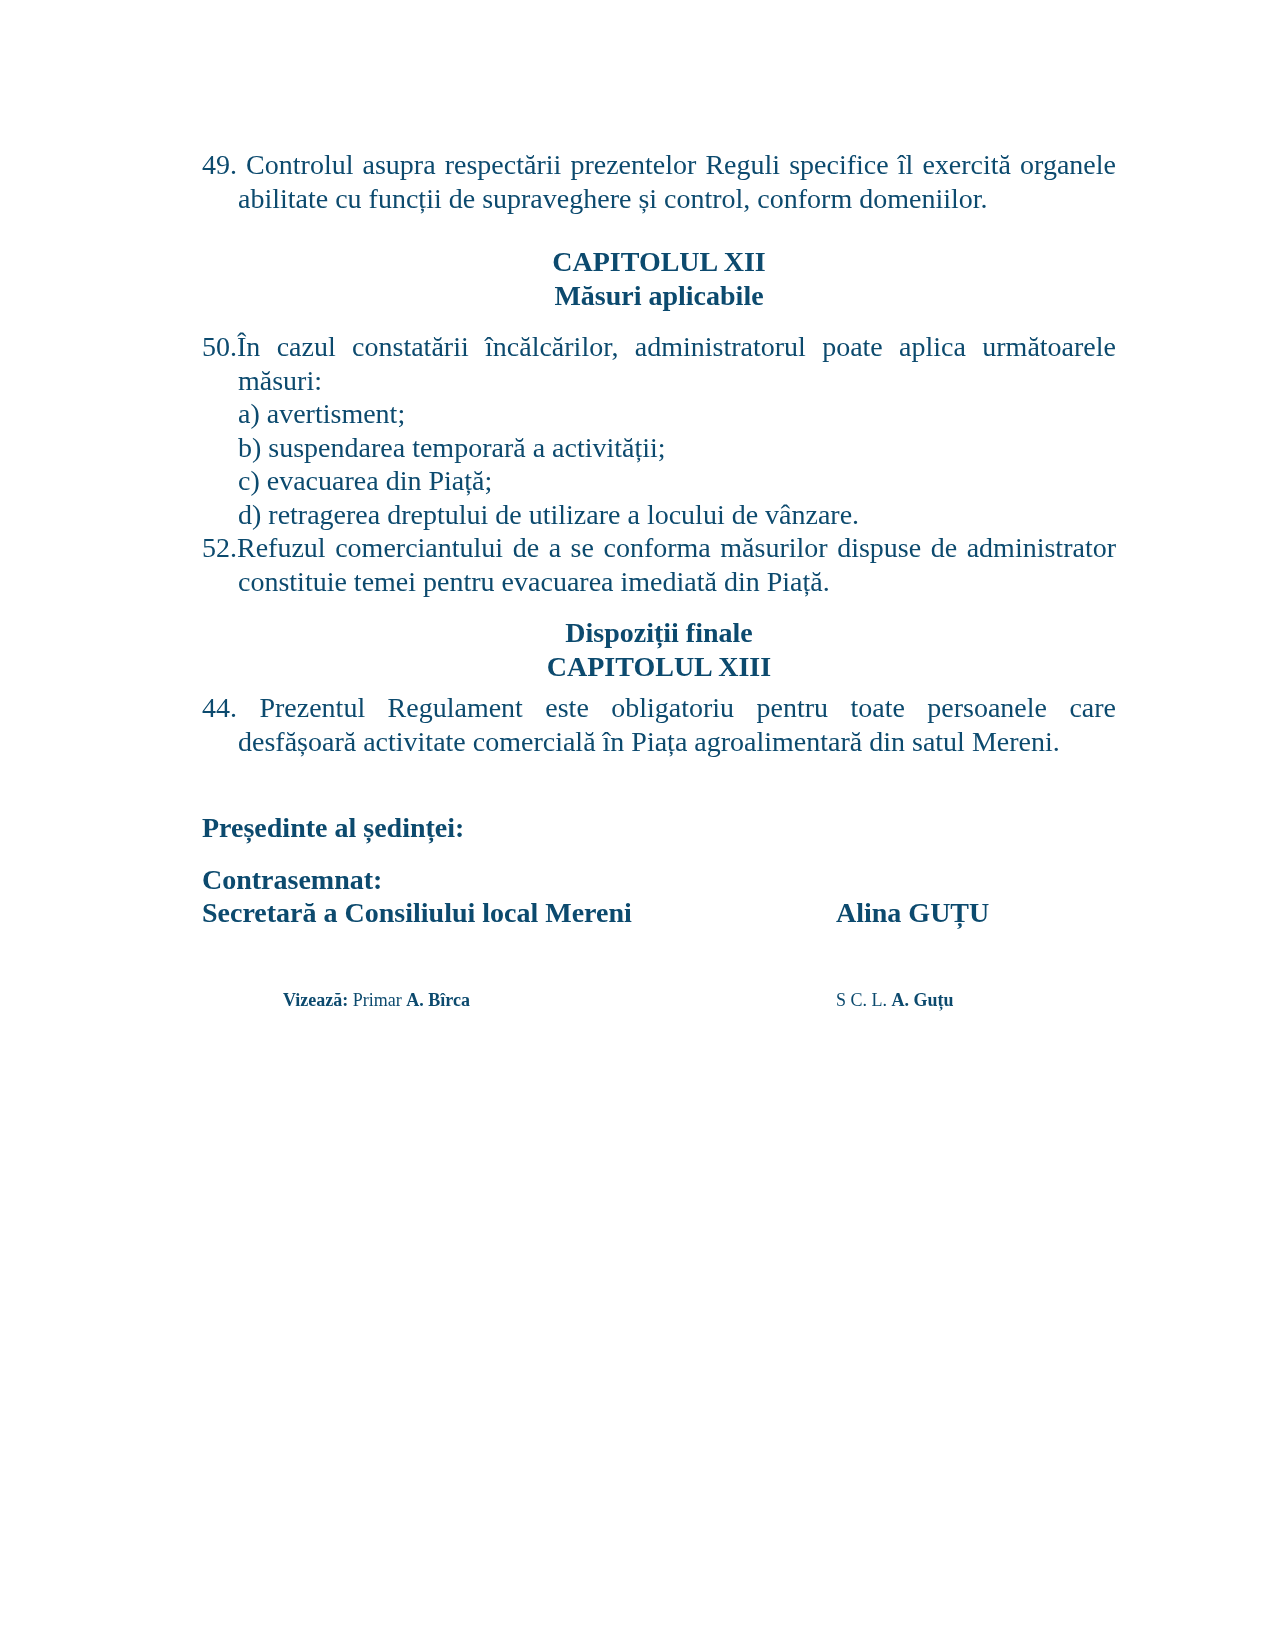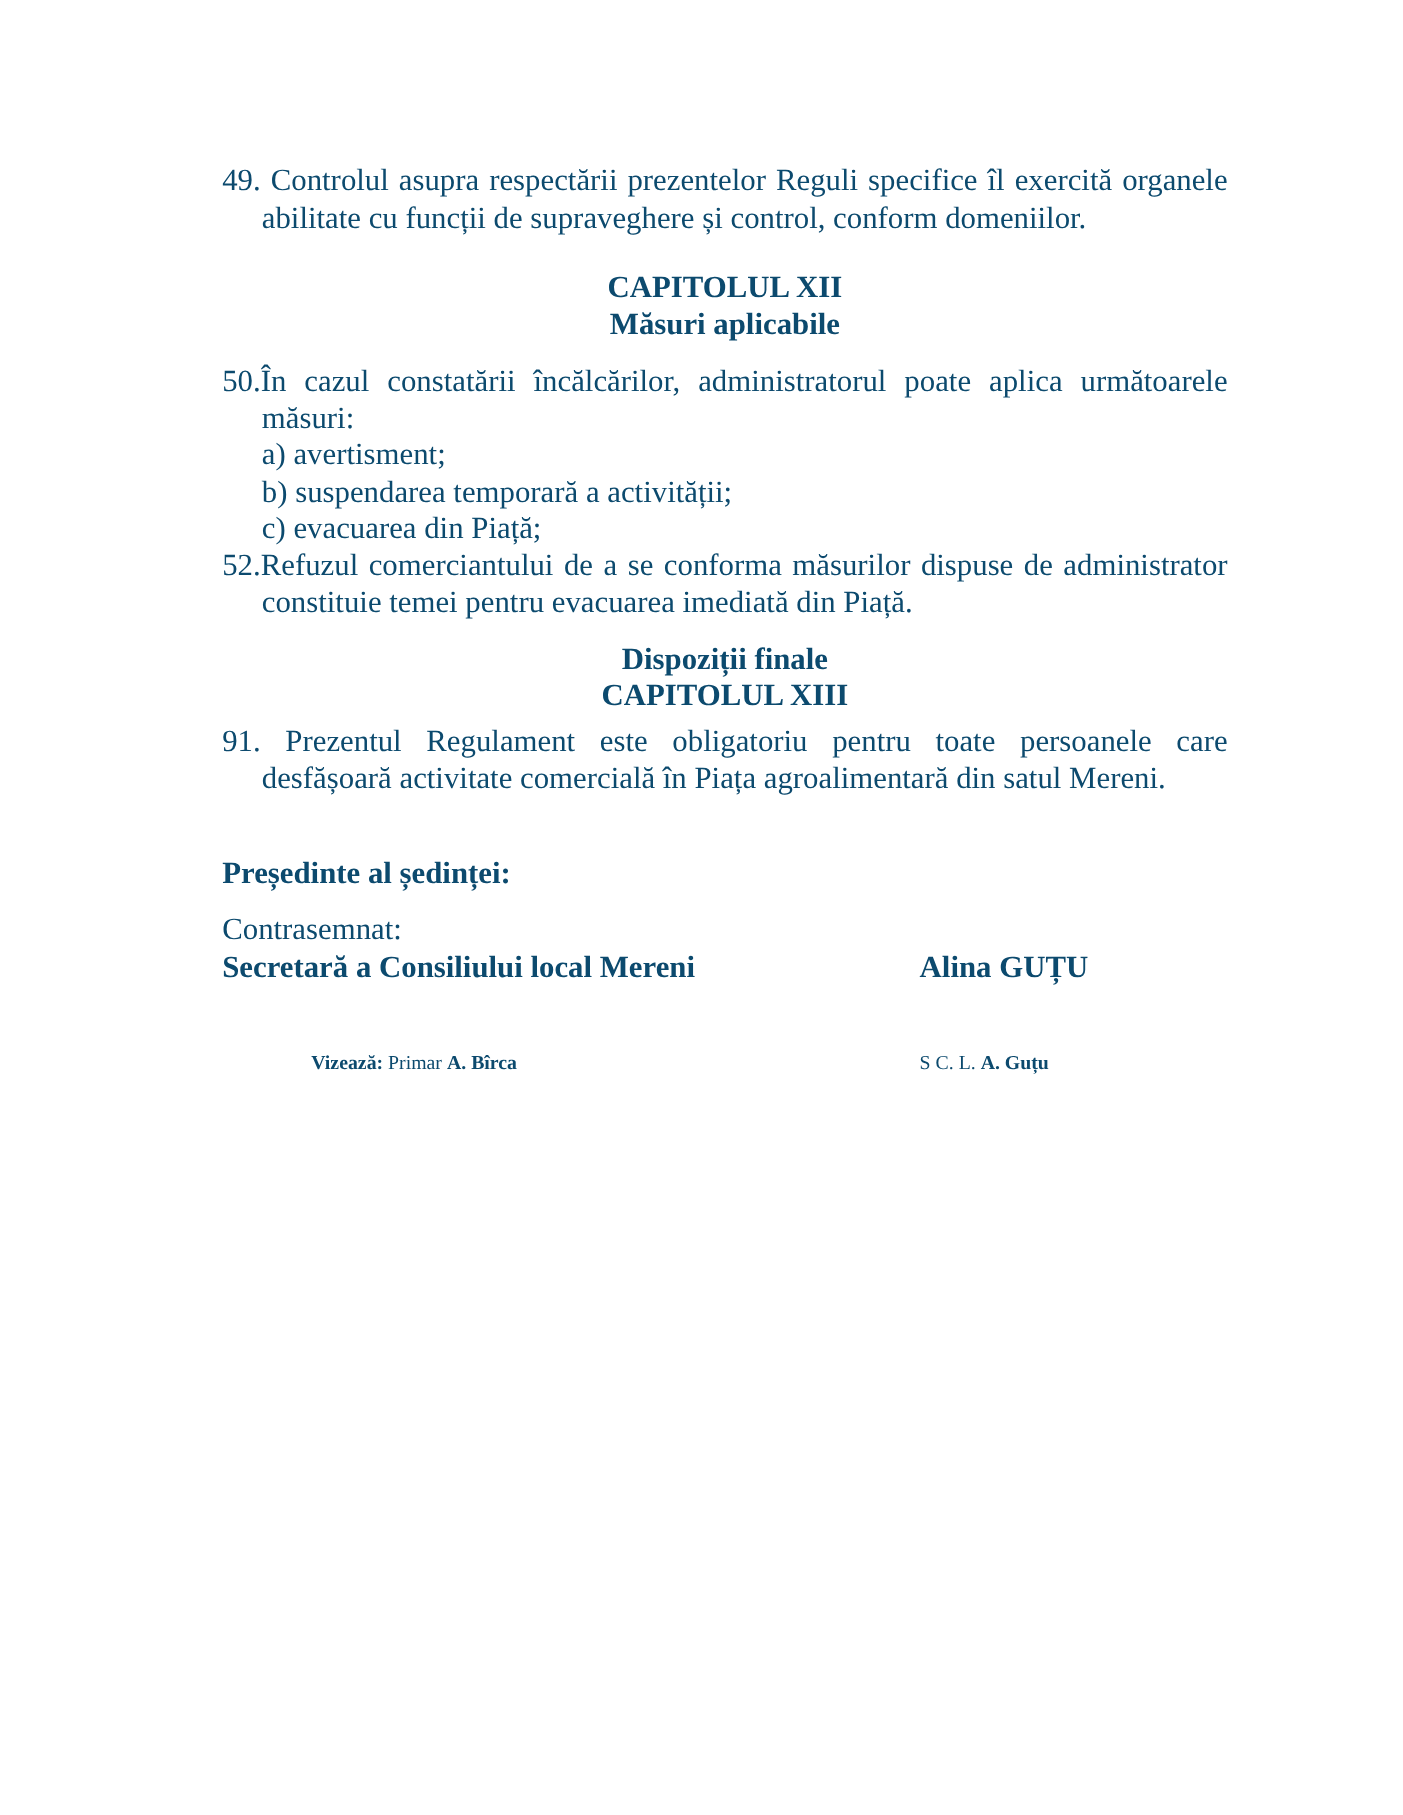--- a/index.html
+++ b/index.html
@@ -35,21 +35,21 @@
     margin-left: 36px;
   }
   .chapter {
     text-align: center;
     font-weight: bold;
   }
   .ch12 { margin-top: 30px; margin-bottom: 18px; }
   .ch13 { margin-top: 18px; margin-bottom: 8px; }
   .b { font-weight: bold; }
   .president-row { margin-top: 53px; font-weight: bold; }
-  .countersign-row { margin-top: 18px; font-weight: normal; }
+  .countersign-row { margin-top: 18px; font-weight: bold; }
   .secretary-row { position: relative; font-weight: bold; }
   .right-name { position: absolute; left: 634px; top: 0; }
   .vizeaza-row {
     position: relative;
     margin-top: 54px;
     font-size: 18px;
   }
   .vizeaza-left { margin-left: 81px; }
 </style>
 </head>
@@ -63,32 +63,33 @@
     <div class="chapter ch12">
       <div>CAPITOLUL XII</div>
       <div>Măsuri aplicabile</div>
     </div>
 
     <div class="item"><span>50.</span><span>În cazul constatării încălcărilor, administratorul poate aplica următoarele măsuri:</span></div>
 
     <div class="sub-item"><span>a)</span> <span>avertisment;</span></div>
     <div class="sub-item"><span>b)</span> <span>suspendarea temporară a activității;</span></div>
     <div class="sub-item"><span>c)</span> <span>evacuarea din Piață;</span></div>
+    <div class="sub-item"><span>d)</span> <span>retragerea dreptului de utilizare a locului de vânzare.</span></div>
 
 
     <div class="item"><span>52.</span><span>Refuzul comerciantului de a se conforma măsurilor dispuse de administrator constituie temei pentru evacuarea imediată din Piață.</span></div>
 
 
     <div class="chapter ch13">
       <div>Dispoziții finale</div>
       <div>CAPITOLUL XIII</div>
     </div>
 
 
-    <div class="item"><span>91. </span><span>Prezentul Regulament este obligatoriu pentru toate persoanele care desfășoară activitate comercială în Piața agroalimentară din satul Mereni.</span></div>
+    <div class="item"><span>44. </span><span>Prezentul Regulament este obligatoriu pentru toate persoanele care desfășoară activitate comercială în Piața agroalimentară din satul Mereni.</span></div>
 
     <div class="president-row">Președinte al ședinței:</div>
 
     <div class="countersign-row">Contrasemnat:</div>
 
     <div class="secretary-row">
       <span>Secretară a Consiliului local Mereni</span>
       <span class="right-name">Alina GUȚU</span>
     </div>
 

